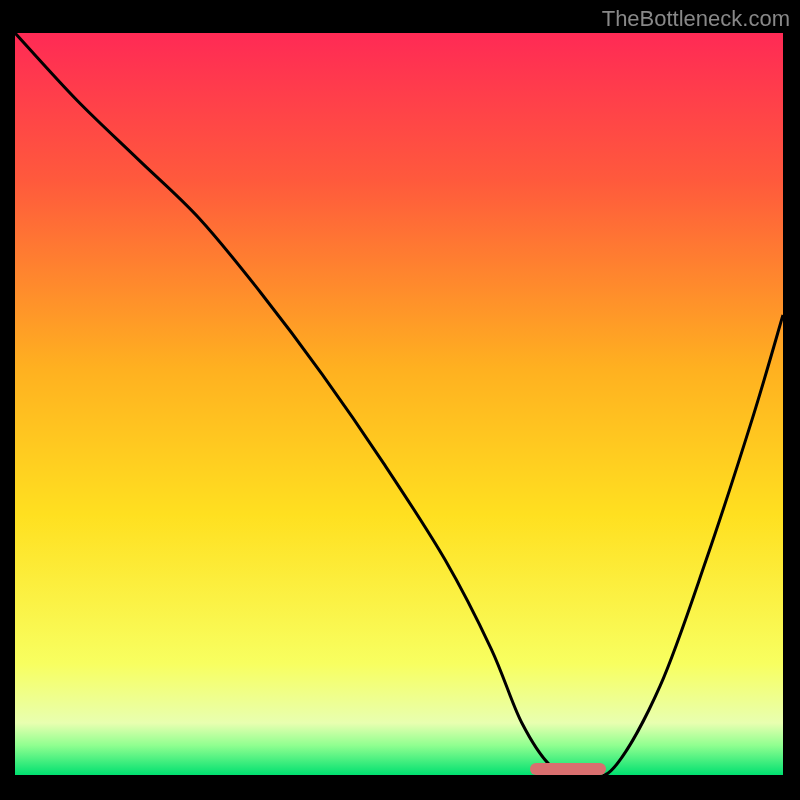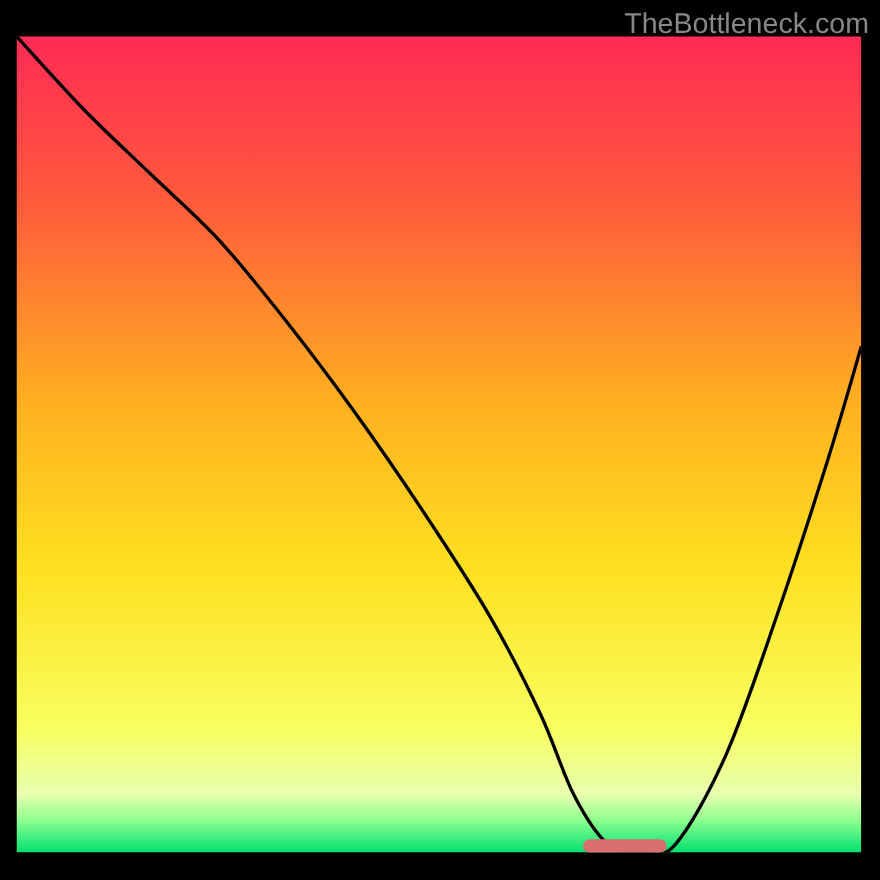--- a/index.html
+++ b/index.html
@@ -13,21 +13,21 @@
   .container {
     position: relative;
     width: 800px;
     height: 800px;
   }
   .watermark {
     position: absolute;
     top: 6px;
     right: 10px;
     color: #888;
-    font-size: 26px;
+    font-size: 22px;
     font-weight: normal;
     z-index: 10;
   }
   .plot-frame {
     position: absolute;
     top: 30px;
     left: 12px;
     width: 774px;
     height: 748px;
     border: 3px solid #000;

